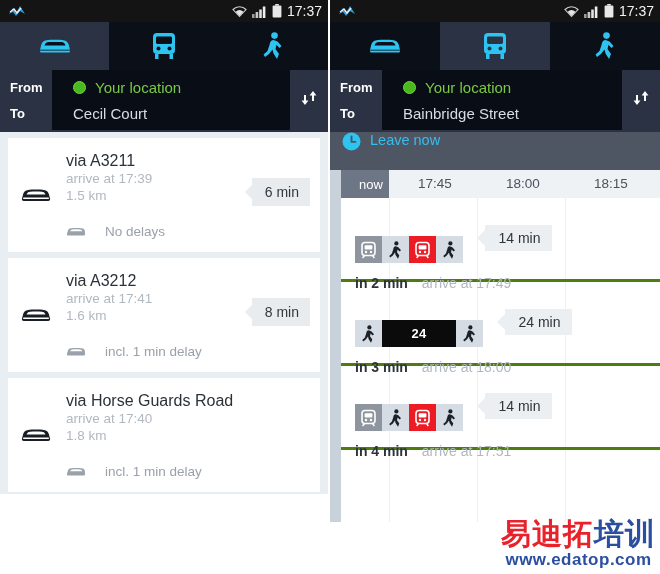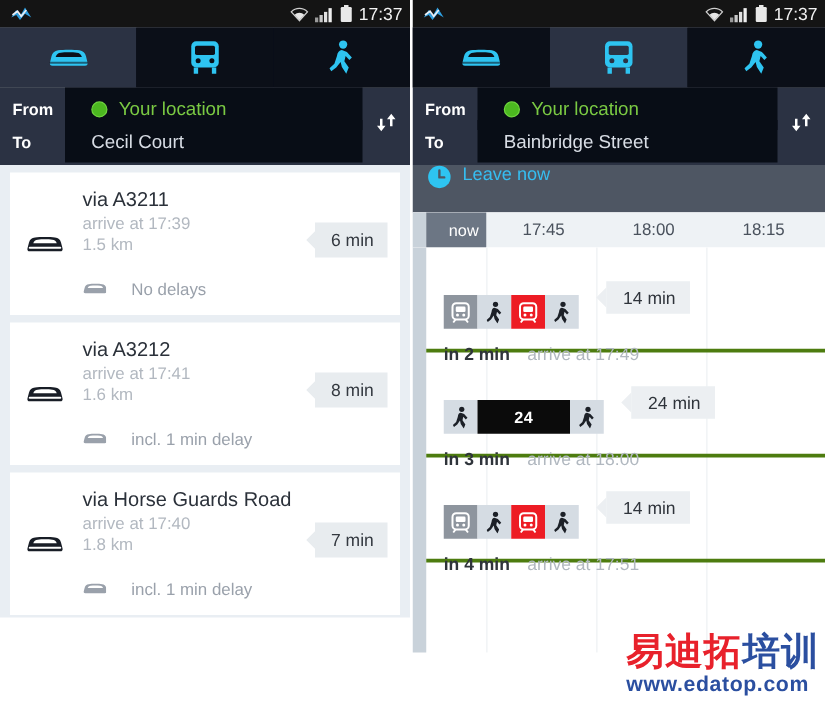--- a/index.html
+++ b/index.html
@@ -125,21 +125,21 @@
     content:""; position:absolute; left:-8px; top:50%; transform:translateY(-50%);
     border-top:8px solid transparent; border-bottom:8px solid transparent;
     border-right:8px solid #eceff2;
   }
   .trow-meta { padding:12px 0 0 14px; font-size:14px; }
   .meta-in { color:#2f343b; font-weight:700; }
   .meta-arr { color:#b1b8c0; margin-left:10px; }
 
   
   .watermark {
-    position:absolute; right:4px; bottom:16px; 
+    position:absolute; right:4px; bottom:4px; text-align:center;
     pointer-events:none; user-select:none;margin-left:48px;
   }
   .wm-cn {
     font-size:30px; font-weight:700; color:#e8212b; letter-spacing:1px;
     line-height:32px; font-family:"DejaVu Sans", sans-serif;
   }
   .wm-cn .b { color:#2b4fa0; }
   .wm-url {
     font-size:17px; font-weight:700; color:#2b4fa0; letter-spacing:.5px;
     line-height:20px;
@@ -332,21 +332,20 @@
               <svg width="19" height="13" viewBox="0 0 19 13">
                 <path d="M1 9 L1.8 6 C2.2 4.4 3.3 3.5 5 3.3 C7.7 3 13 3 15.7 3.3
                          C17.4 3.5 18.5 4.4 18.9 6 L19 9 C19.2 10 18.8 10.6 17.8 10.6
                          L2.2 10.6 C1.2 10.6 0.8 10 1 9 Z" fill="#9aa1ab"></path>
                 <path d="M4.2 6.3 C4.6 5.1 5.2 4.7 6.5 4.5 C8.6 4.3 12 4.3 14.1 4.5
                          C15.4 4.7 16 5.1 16.4 6.3 Z" fill="#ffffff"></path>
               </svg>
             </span>
             <span class="r-delay-txt">incl. 1 min delay</span>
           </div>
-          <div class="pill">7 min</div>
         </div>
       </div>
     </div>
   </div>
 
   <div class="panel right">
 
     <div class="statusbar">
       <span class="sb-logo">
         <svg width="18" height="13" viewBox="0 0 18 13">

